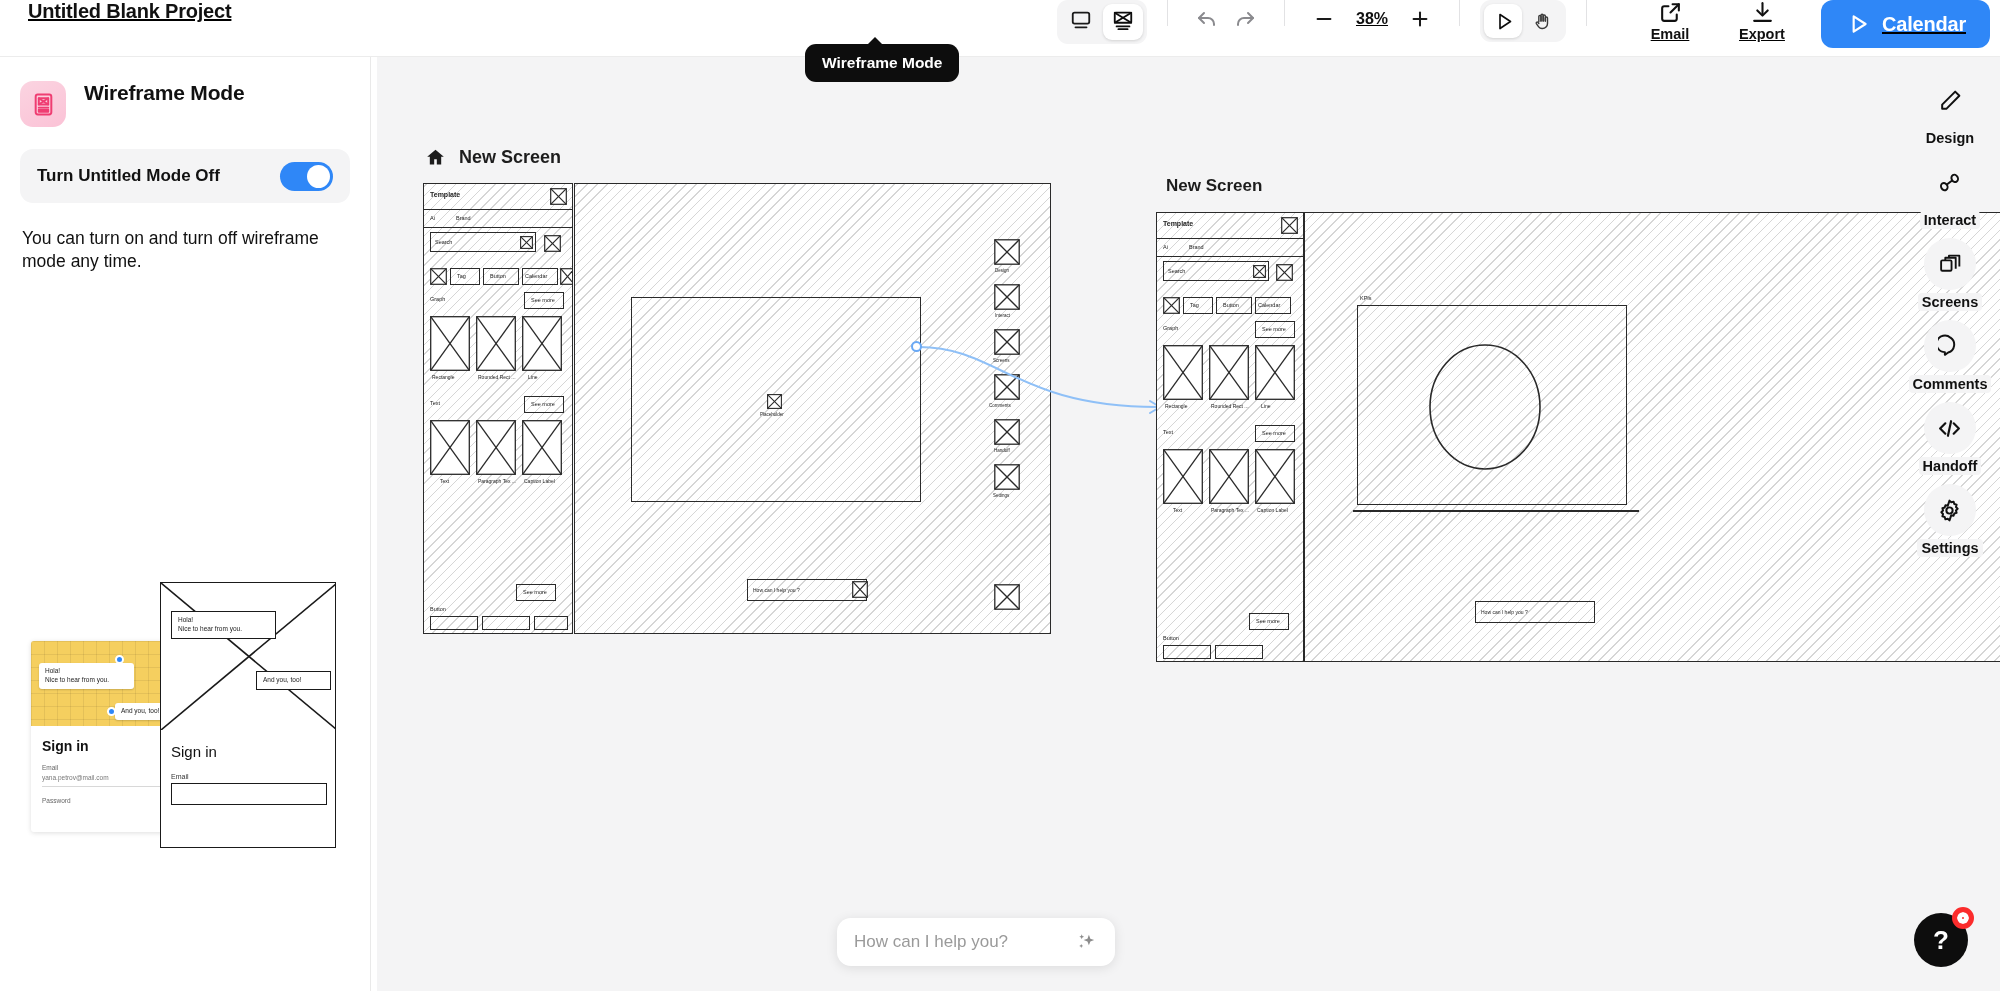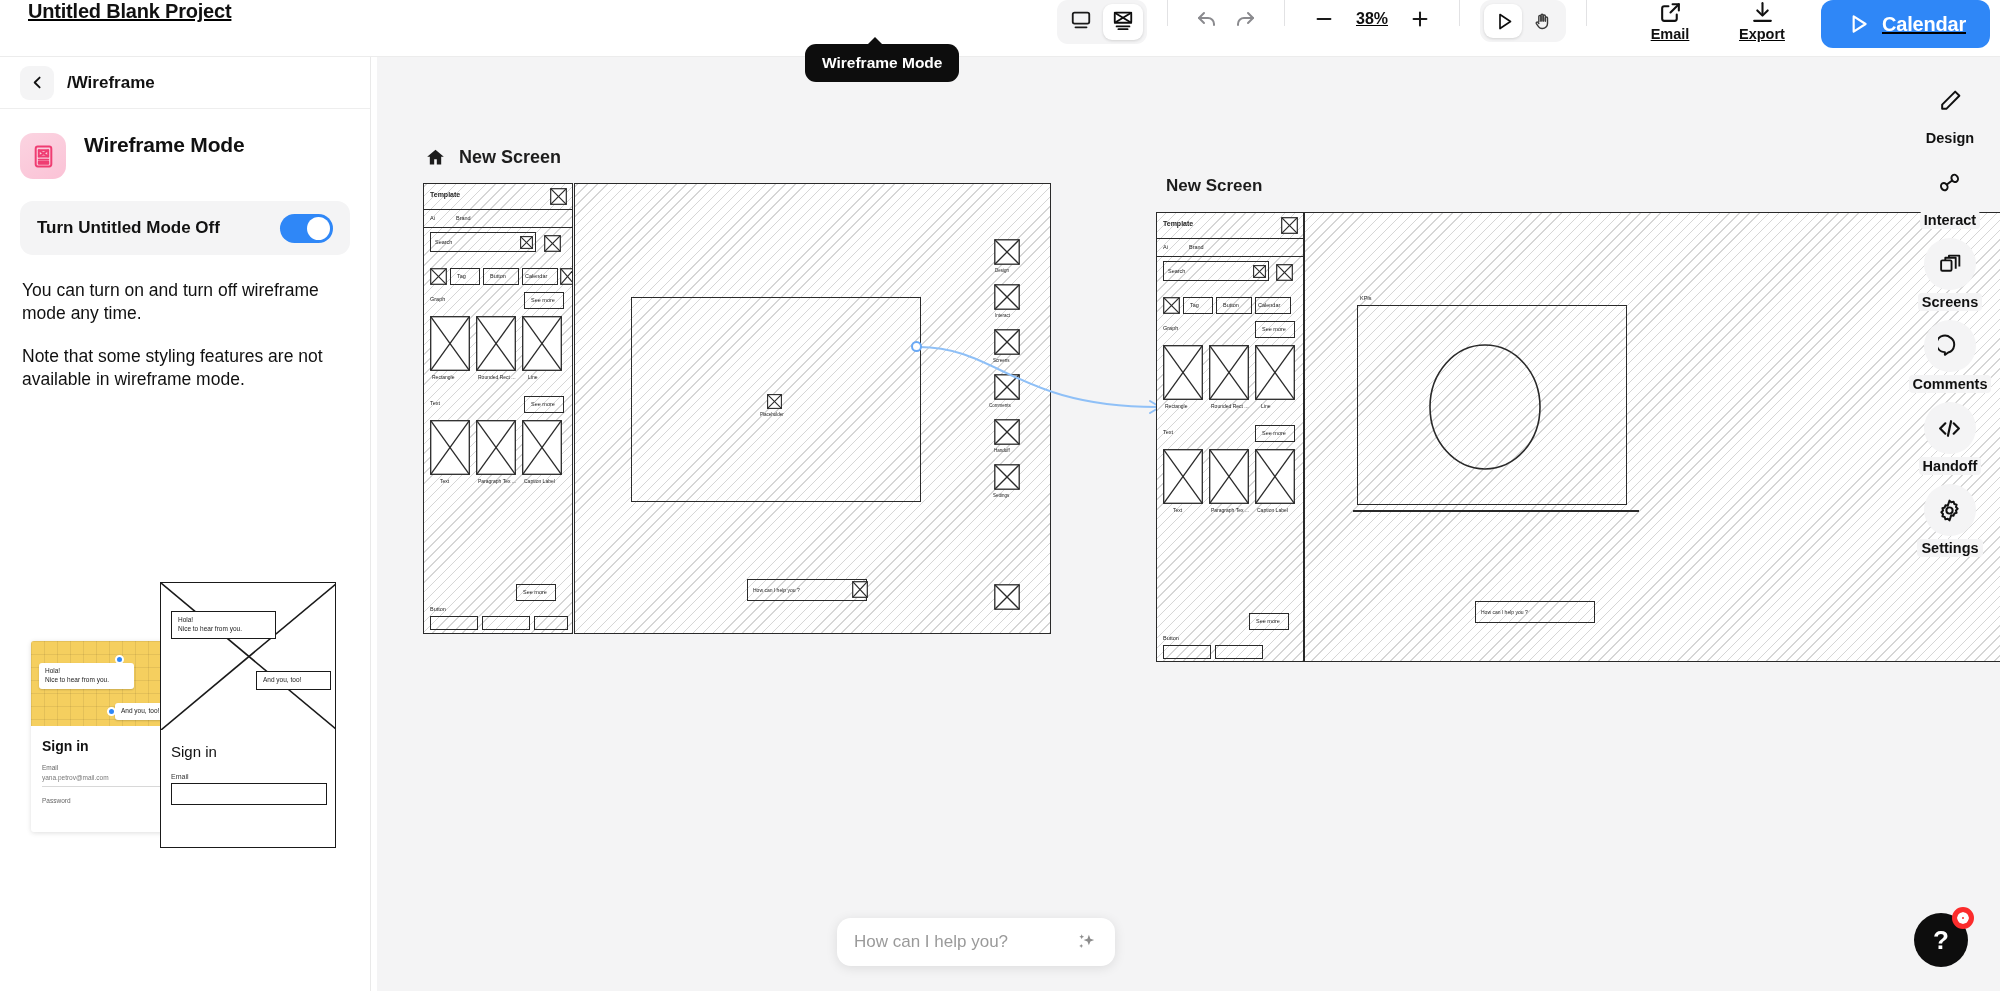--- a/index.html
+++ b/index.html
@@ -342,28 +342,20 @@
     <span class="preview-label">Calendar</span>
   </div>
 </div>
 
 <div class="tooltip">
   <span>Wireframe Mode</span>
 </div>
 
 <div class="left-panel">
 
-  <div class="crumb-row">
-    <div class="back-btn">
-      <svg width="17" height="17" viewBox="0 0 24 24" fill="none" stroke="#111" stroke-width="2.6" stroke-linecap="round" stroke-linejoin="round">
-        <path d="M15 5l-7 7 7 7"></path>
-      </svg>
-    </div>
-    <div class="crumb-text">/Wireframe</div>
-  </div>
 
   <div class="feature-head">
     <div class="feature-icon">
       <svg width="25" height="25" viewBox="0 0 24 24" fill="none" stroke="#ef3d72" stroke-width="1.9" stroke-linecap="round" stroke-linejoin="round">
         <rect x="4.5" y="2.5" width="15" height="19" rx="2"></rect>
         <rect x="7.5" y="6" width="9" height="6"></rect>
         <line x1="7.5" y1="6" x2="16.5" y2="12"></line>
         <line x1="16.5" y1="6" x2="7.5" y2="12"></line>
         <line x1="7.5" y1="15" x2="16.5" y2="15"></line>
         <rect x="7.5" y="17" width="9" height="2"></rect>
@@ -376,21 +368,20 @@
 
   <div class="toggle-card">
     <span class="toggle-label">Turn Untitled Mode Off</span>
     <span class="switch">
       <span class="knob"></span>
     </span>
   </div>
 
   <div class="body-copy">
     <p style="margin-top:0">You can turn on and turn off wireframe mode any time.</p>
-    <p>Note that some styling features are not available in wireframe mode.</p>
   </div>
 
   <div class="thumb-area">
     <div class="thumb-color">
       <div class="tc-top">
         <div class="tc-grid"></div>
         <div class="bubble" style="left:8px; top:22px; width:95px;">
           <div>Hola!</div>
           <div>Nice to hear from you.</div>
         </div>

